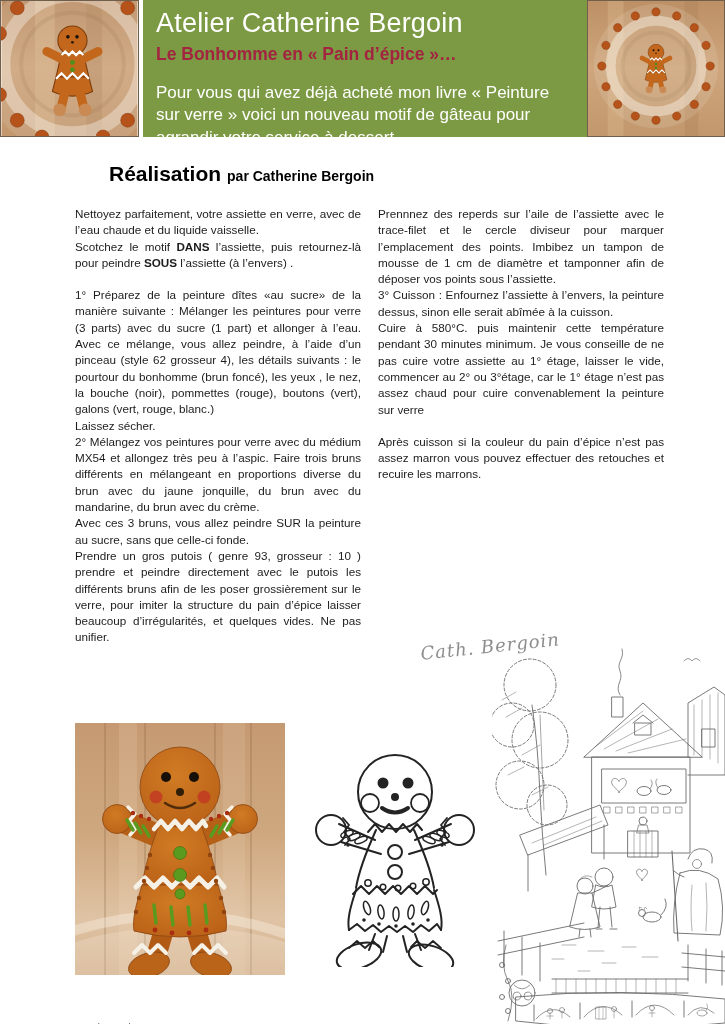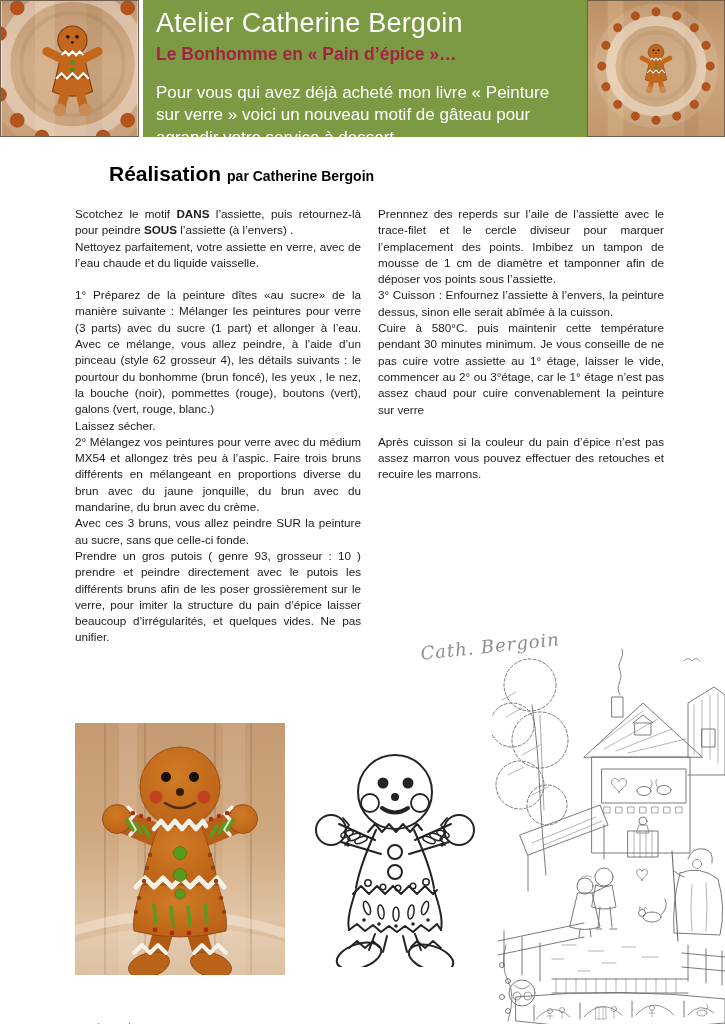--- a/index.html
+++ b/index.html
@@ -157,22 +157,22 @@
       </g>
     </svg>
   </div>
 
   <div class="section-heading">
     <span>Réalisation</span><span class="sub">par Catherine Bergoin</span>
   </div>
 
   <div class="cols">
     <div class="col">
+        <p class="para"><span>Nettoyez parfaitement, votre assiette en verre, avec de l’eau chaude et du liquide vaisselle.</span></p>
         <p class="para"><span>Scotchez le motif  </span><span class="b">DANS</span><span> l’assiette, puis retournez-là pour peindre </span><span class="b">SOUS</span><span> l’assiette (à l’envers) .</span></p>
-        <p class="para"><span>Nettoyez parfaitement, votre assiette en verre, avec de l’eau chaude et du liquide vaisselle.</span></p>
         <div class="spacer"></div>
         <p class="para"><span>1° Préparez de la peinture dîtes «au sucre» de la manière suivante : Mélanger les peintures pour verre (3 parts) avec du sucre (1 part) et allonger à l’eau. Avec ce mélange, vous allez peindre, à l’aide d’un pinceau (style 62 grosseur 4), les détails suivants : le pourtour du bonhomme (brun foncé), les yeux , le nez, la bouche (noir), pommettes (rouge), boutons (vert), galons (vert, rouge, blanc.)</span></p>
         <p class="para"><span>Laissez sécher.</span></p>
         <p class="para"><span>2°  Mélangez vos peintures pour verre avec du médium MX54 et allongez très peu à l’aspic. Faire trois bruns différents en mélangeant en proportions diverse du brun avec du jaune jonquille, du brun avec du mandarine, du brun avec du crème.</span></p>
         <p class="para"><span>Avec ces 3 bruns, vous allez peindre SUR la peinture au sucre, sans que celle-ci fonde.</span></p>
         <p class="para"><span>Prendre un gros putois  ( genre 93, grosseur : 10 ) prendre et peindre directement avec le putois les différents bruns afin de les poser grossièrement  sur le verre, pour imiter la structure du pain d’épice  laisser beaucoup d’irrégularités, et quelques vides. Ne pas unifier.</span></p>
       </div>
     <div class="col">
         <p class="para"><span>Prennnez des reperds sur l’aile de l’assiette avec le trace-filet et le cercle diviseur pour marquer l’emplacement des points. Imbibez un tampon de mousse de 1 cm de diamètre et tamponner afin de déposer vos points sous l’assiette.</span></p>
         <p class="para"><span>3° Cuisson : Enfournez l’assiette à l’envers, la peinture dessus, sinon elle serait abîmée à la cuisson.</span></p>

